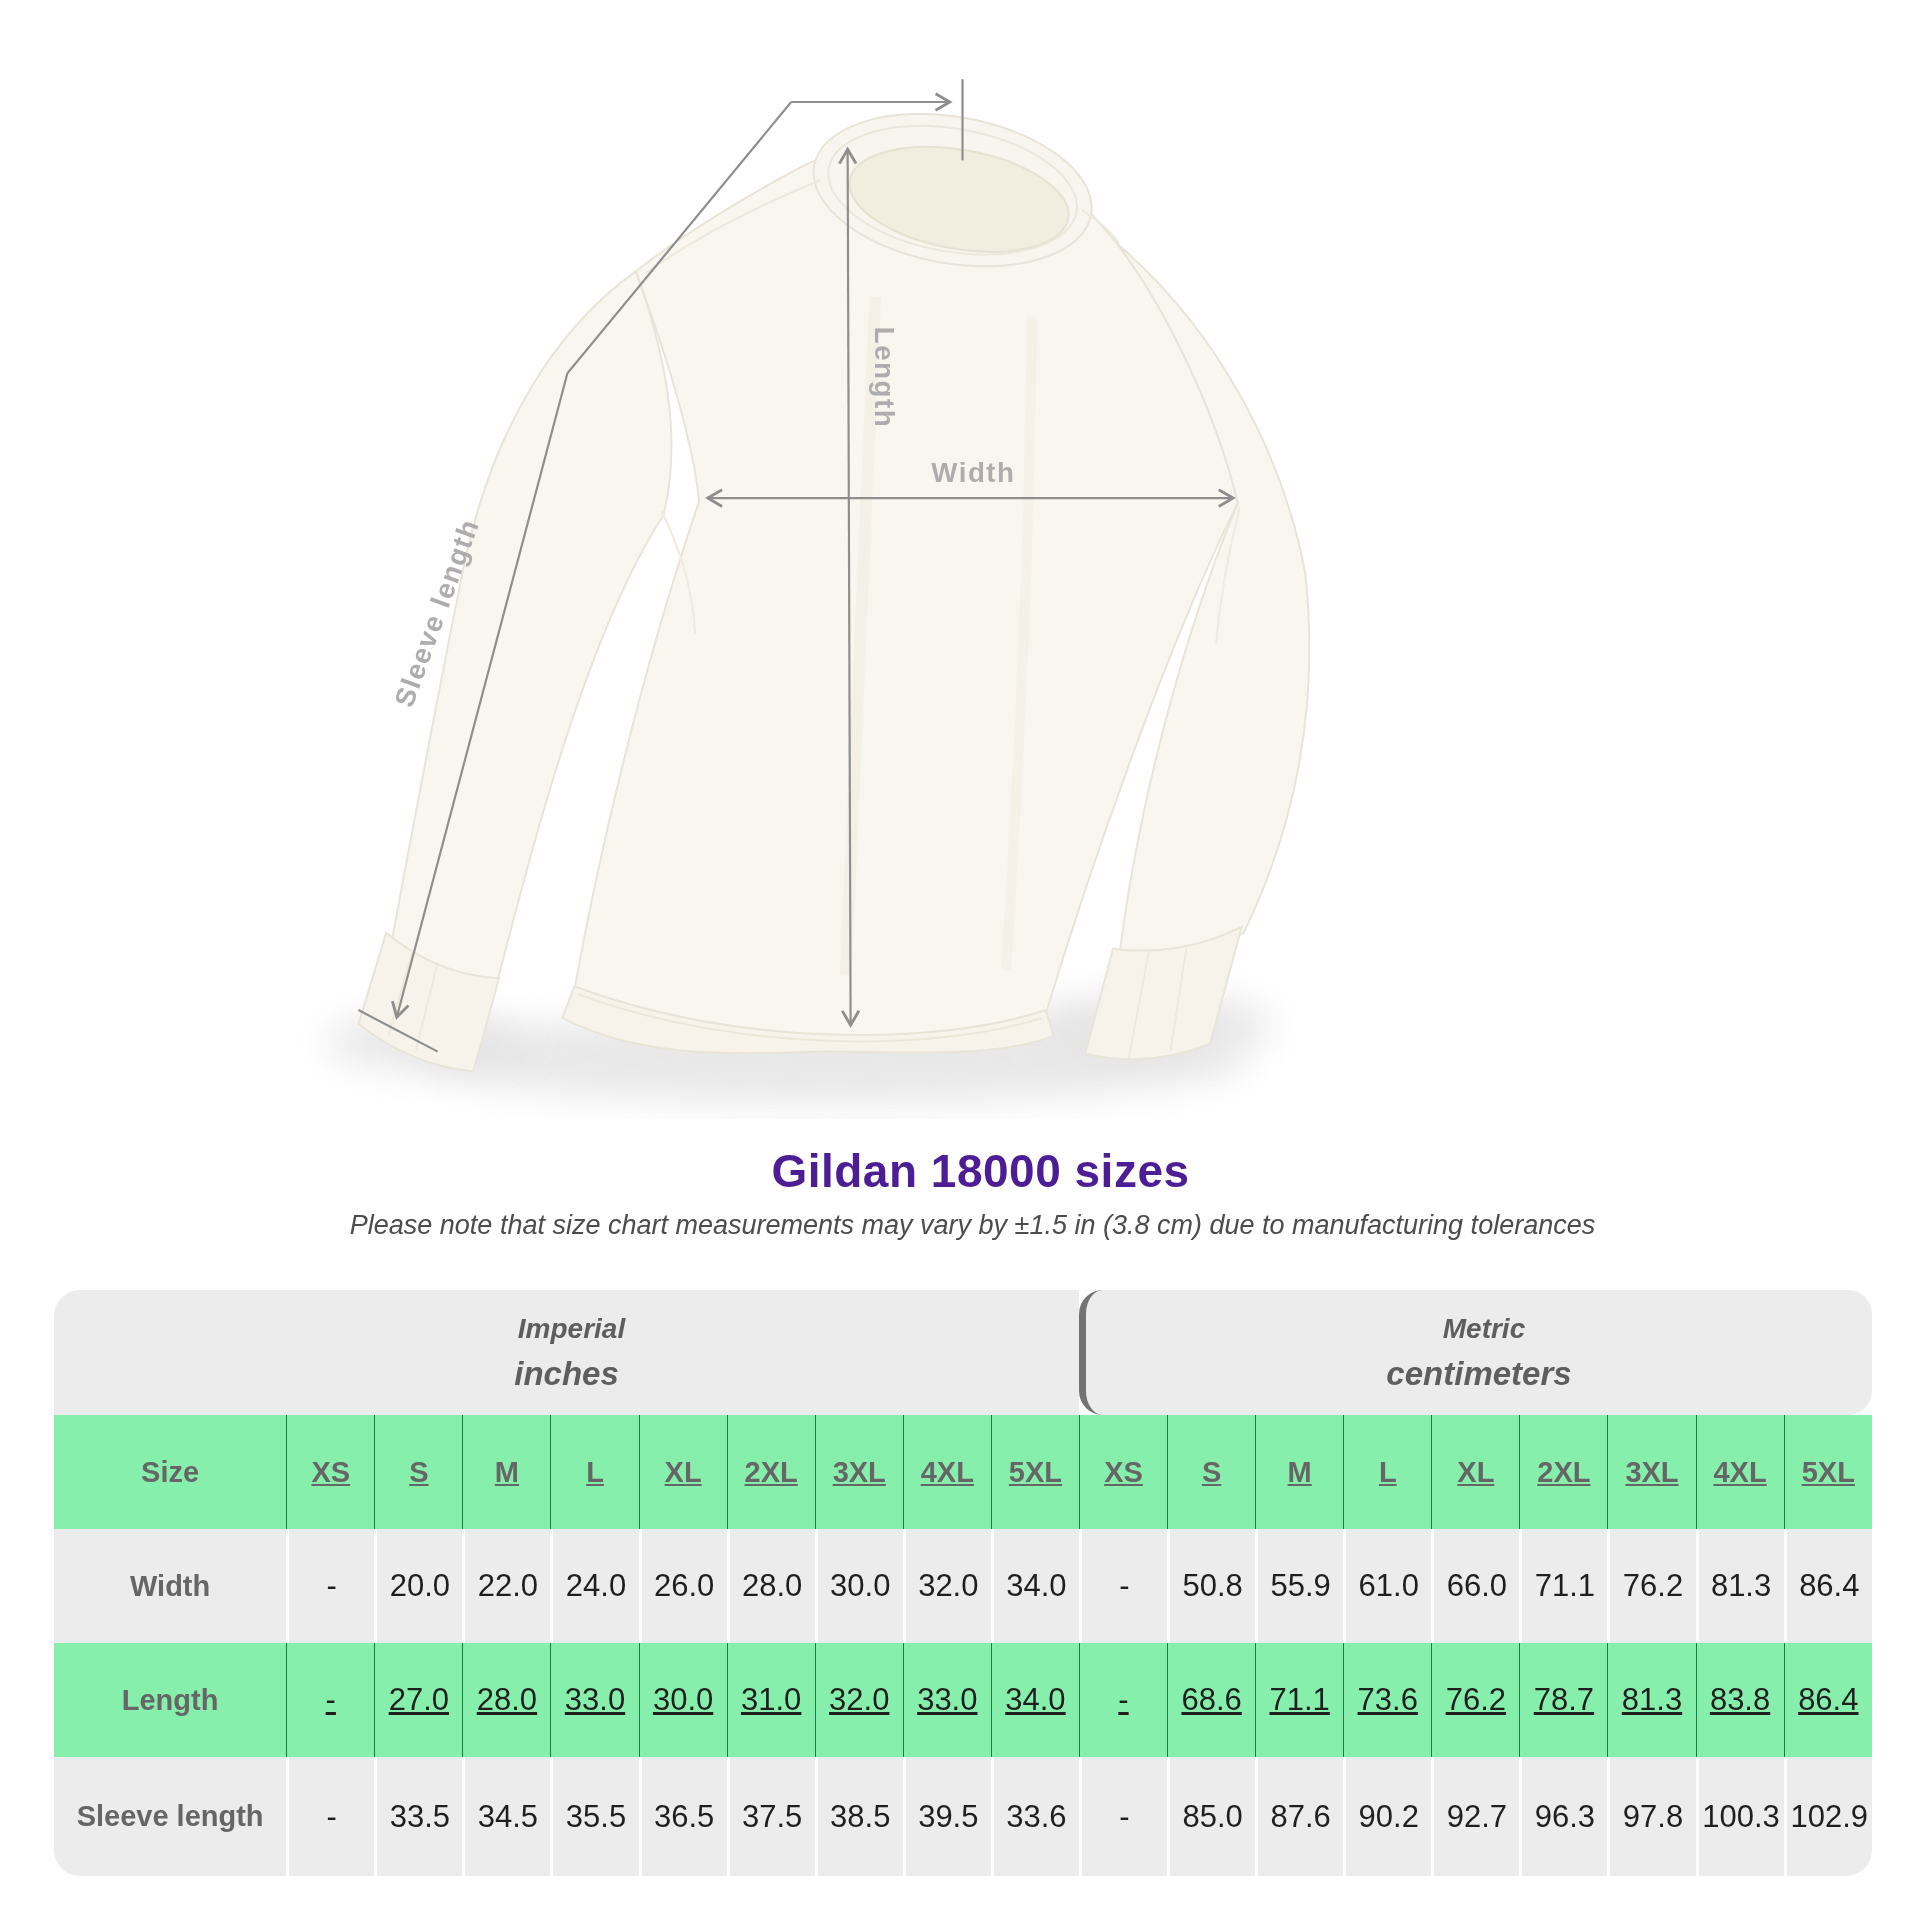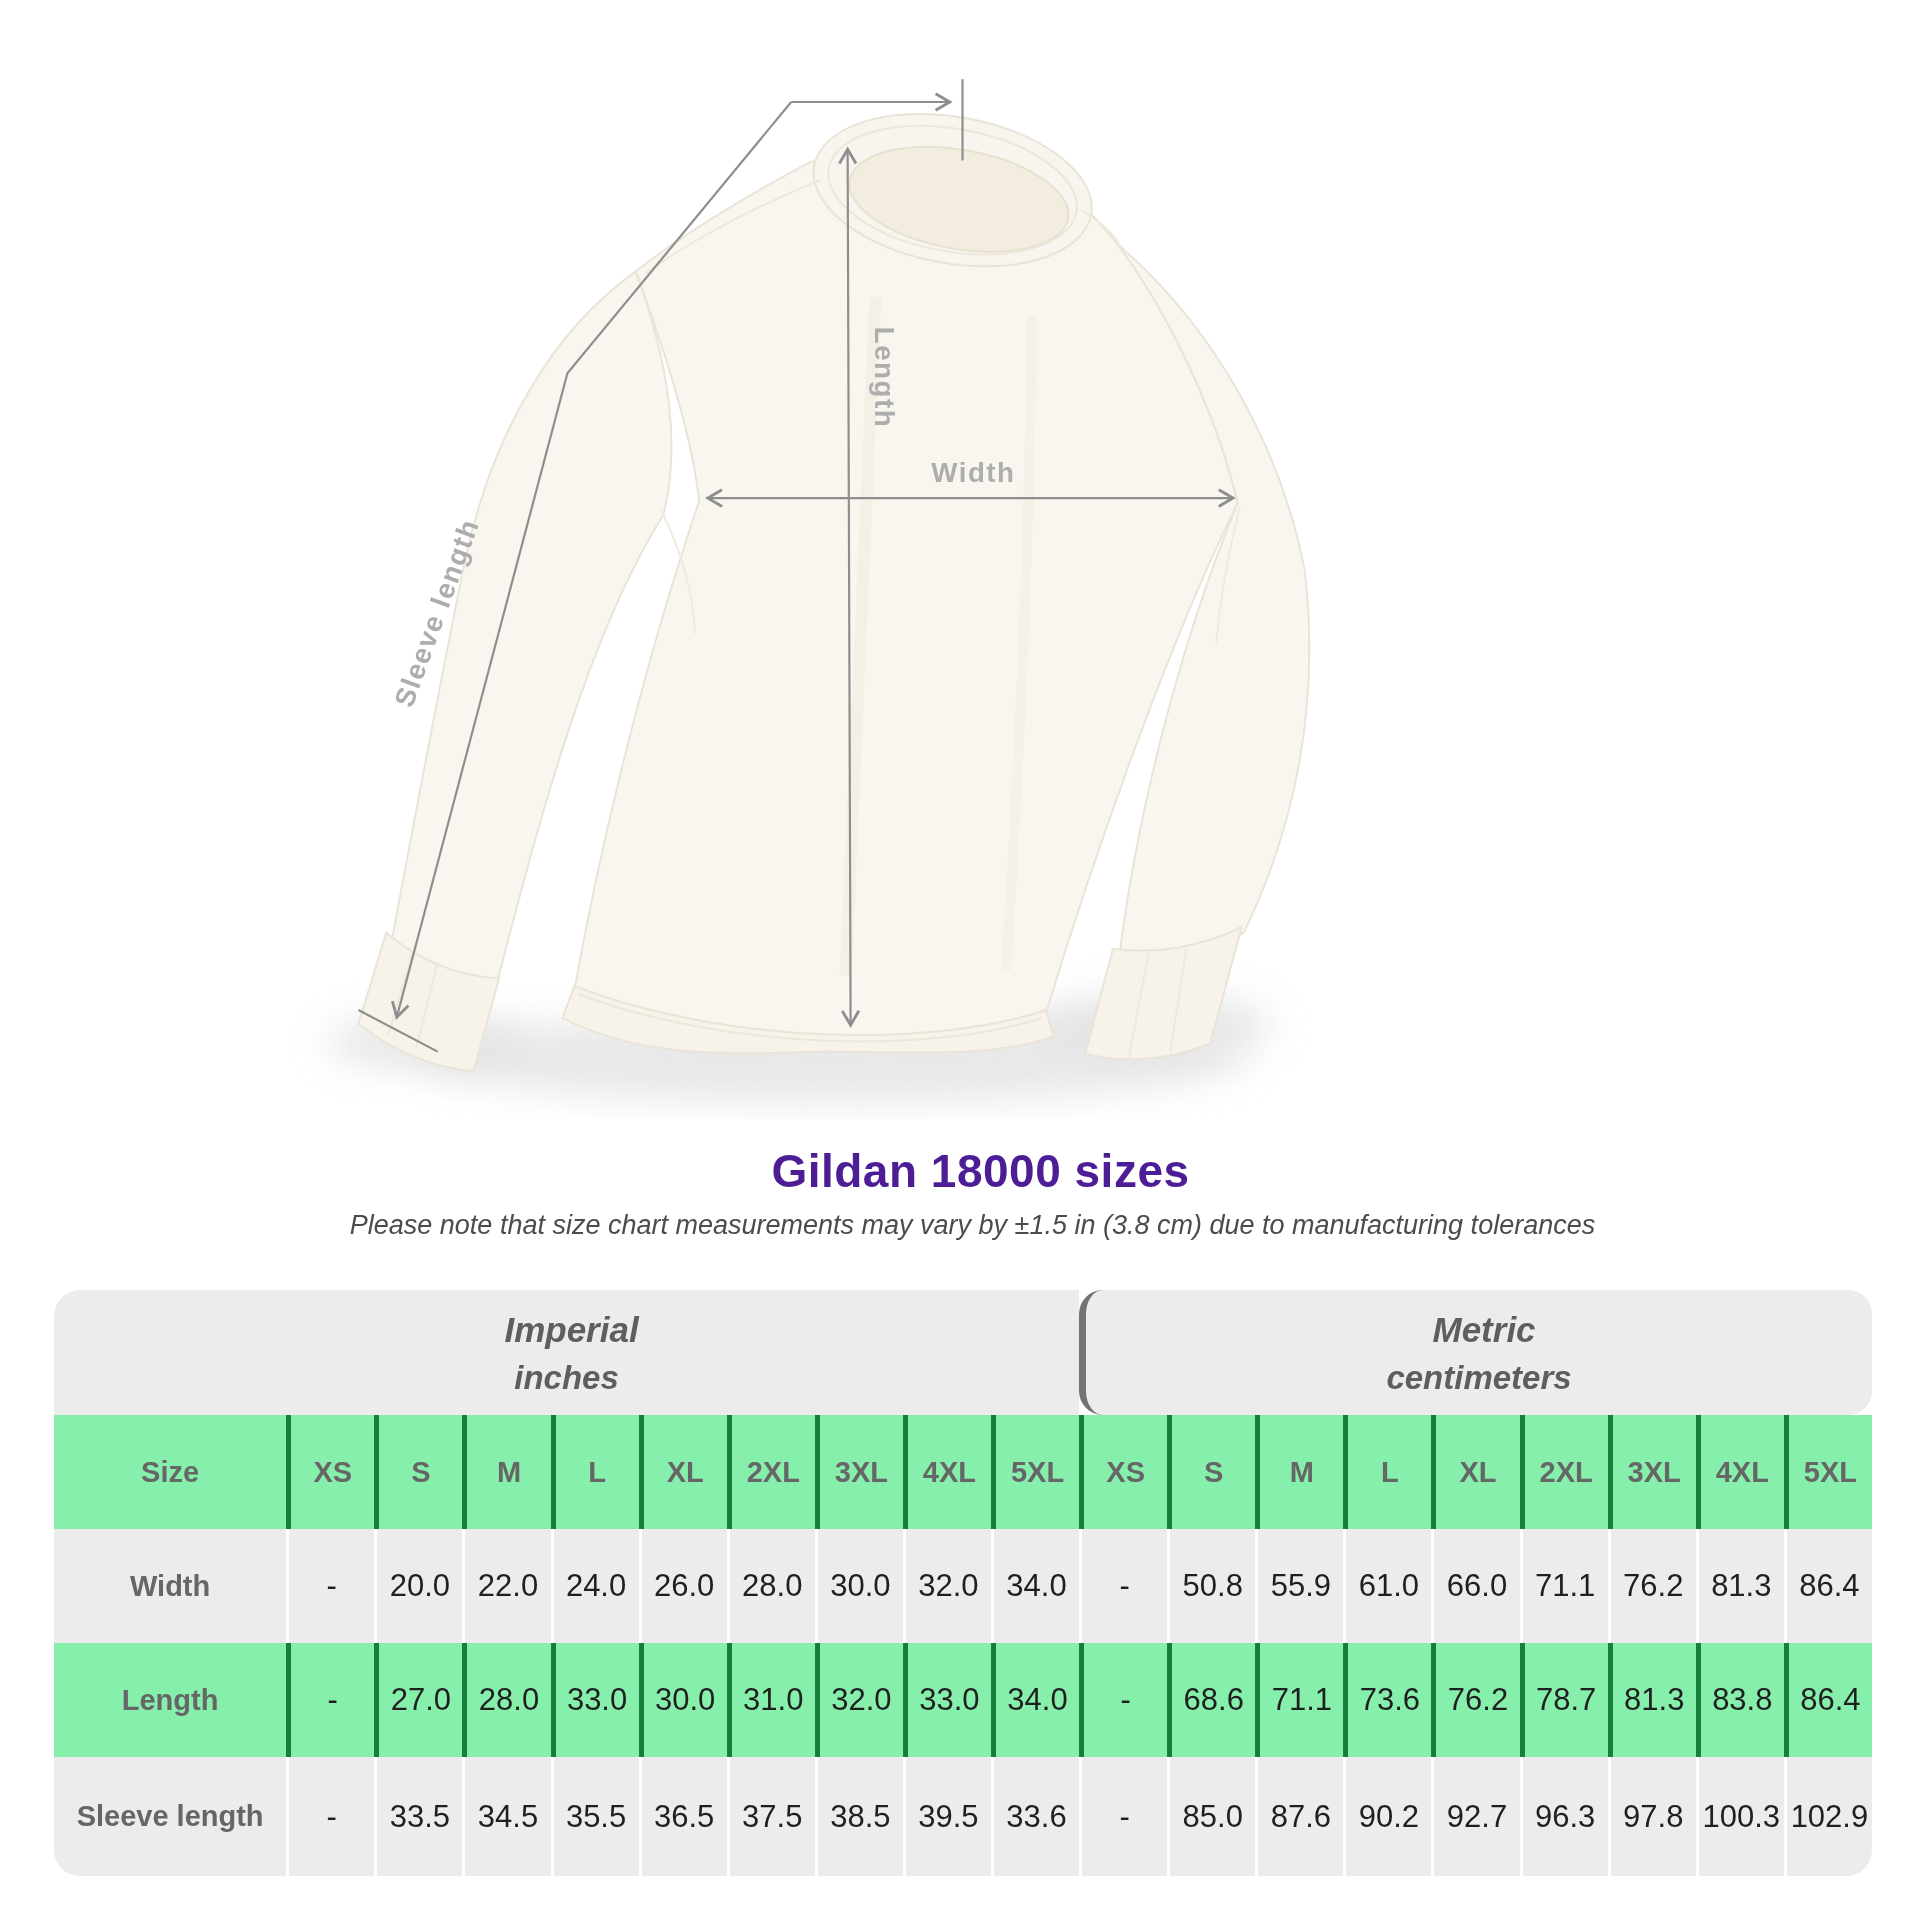--- a/index.html
+++ b/index.html
@@ -18,26 +18,26 @@
   }
   table.sizes{
     position:absolute;top:1290px;left:54px;width:1818px;
     border-collapse:separate;border-spacing:0;table-layout:fixed;
   }
   table.sizes th,table.sizes td{padding:0;text-align:center;vertical-align:middle;}
   
   tr.grouprow th{height:125px;background:#ececec;}
   th.g-first{border-top-left-radius:26px;}
   th.g-last{border-top-right-radius:26px;border-left:7px solid #737373;border-radius:24px;}
-  .g-label{font-size:35px;font-weight:bold;font-style:italic;color:#5e5e5e;line-height:1;padding-left:10px;}
+  .g-label{font-size:28px;font-weight:bold;font-style:italic;color:#5e5e5e;line-height:1;padding-left:10px;}
   .g-sub{font-size:33px;font-style:italic;color:#5e5e5e;margin-top:14px;line-height:1;}
   
   tr.white > th, tr.white > td{background:#86efac;height:114px;}
   tr.gray  > th, tr.gray  > td{background:#ececec;height:114px;}
-  tr.white > * + *{border-left:5px solid #15803d;}
+  tr.white > * + *{border-left:1px solid #15803d;text-decoration:underline;}
   tr.gray  > * + *{border-left:3px solid #ffffff;}
   tr.last  > th, tr.last > td{height:119px;}
   tr.last th.rowlabel{border-bottom-left-radius:26px;}
   tr.last td:last-child{border-bottom-right-radius:26px;}
   th.rowlabel, th.colhead{font-size:29px;font-weight:bold;color:#666666;}
   table.sizes td{font-size:31px;font-weight:normal;color:#1f1f1f;}
 </style>
 </head>
 <body>
 

